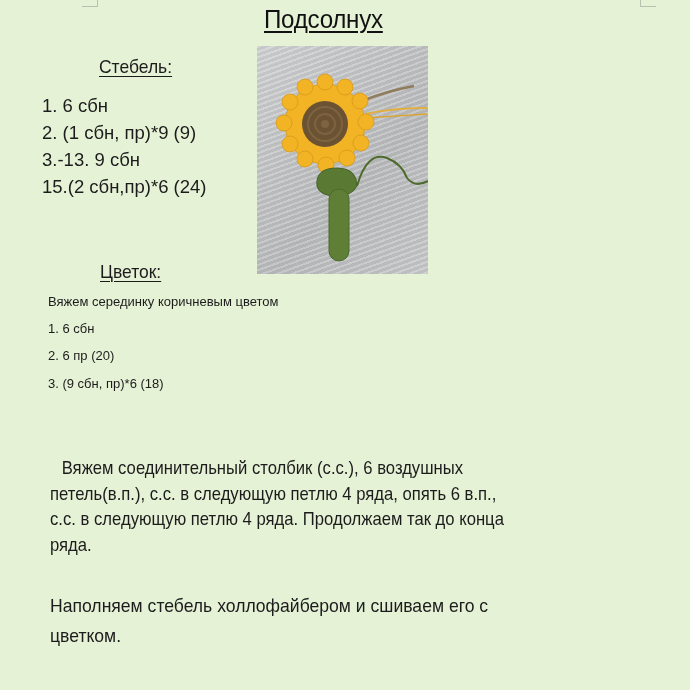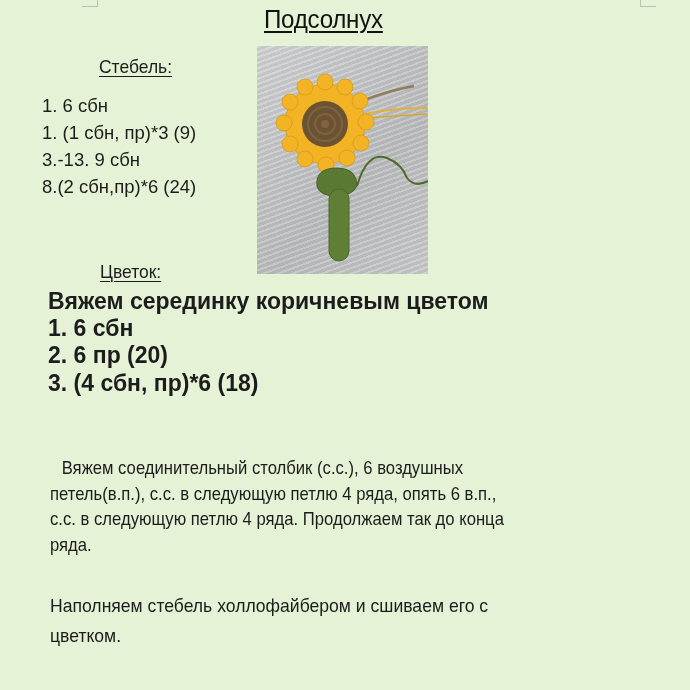--- a/index.html
+++ b/index.html
@@ -84,23 +84,22 @@
         repeating-linear-gradient(160deg, rgba(255,255,255,0.18) 0 2px, rgba(0,0,0,0.04) 2px 5px),
         linear-gradient(135deg, #cfd0d1, #b9babc 60%, #c6c7c8);
       overflow: hidden;
     }
     .photo svg { display: block; }
 
     .flower-block {
       position: absolute;
       left: 48px;
       top: 288px;
-      font-size: 23px;
+      font-size: 13px;
       line-height: 27.2px;
-      font-weight: bold;
     }
     .flower-block div { white-space: nowrap; }
 
     .paragraph {
       position: absolute;
       left: 50px;
       top: 455px;
       width: 600px;
       font-size: 18.5px;
       line-height: 25.5px;
@@ -127,23 +126,23 @@
 
 <div class="corner corner-left"></div>
 <div class="corner corner-right"></div>
 
 <h1 class="title" style="margin:0;font-weight:normal;">Подсолнух</h1>
 
 <div class="section-heading stem-heading">Стебель:</div>
 
 <ul class="stem-list">
   <li>1. 6 сбн</li>
-  <li>1. (1 сбн, пр)*3 (9)</li>
+  <li>2. (1 сбн, пр)*9 (9)</li>
   <li>3.-13. 9 сбн</li>
-  <li>8.(2 сбн,пр)*6 (24)</li>
+  <li>15.(2 сбн,пр)*6 (24)</li>
 </ul>
 
 <div class="photo">
   <svg width="171" height="228" viewBox="0 0 171 228">
 
     <path d="M105 55 Q130 45 157 40" stroke="#8f7c5c" stroke-width="2.5" fill="none"></path>
     <path d="M108 68 Q135 62 170 62" stroke="#e2ae3c" stroke-width="2" fill="none"></path>
     <path d="M108 72 Q140 70 170 68" stroke="#d9a634" stroke-width="1.5" fill="none"></path>
 
     <g fill="#f2b324" stroke="#d69a1a" stroke-width="0.8">
@@ -174,21 +173,21 @@
     <rect x="72" y="143" width="20" height="72" rx="10" fill="#5f7f37" stroke="#4b6a2c" stroke-width="1"></rect>
   </svg>
 </div>
 
 <div class="section-heading flower-heading">Цветок:</div>
 
 <div class="flower-block">
   <div>Вяжем серединку коричневым цветом</div>
   <div>1. 6 сбн</div>
   <div>2. 6 пр (20)</div>
-  <div>3. (4 сбн, пр)*6 (18)</div>
+  <div>3. (9 сбн, пр)*6 (18)</div>
 </div>
 
 <div class="paragraph">
   <div class="indent">Вяжем  соединительный столбик (с.с.), 6 воздушных</div>
   <div>петель(в.п.), с.с. в следующую петлю 4 ряда, опять 6 в.п.,</div>
   <div>с.с. в следующую петлю 4 ряда. Продолжаем так  до конца</div>
   <div>ряда.</div>
 </div>
 
 <div class="final">

